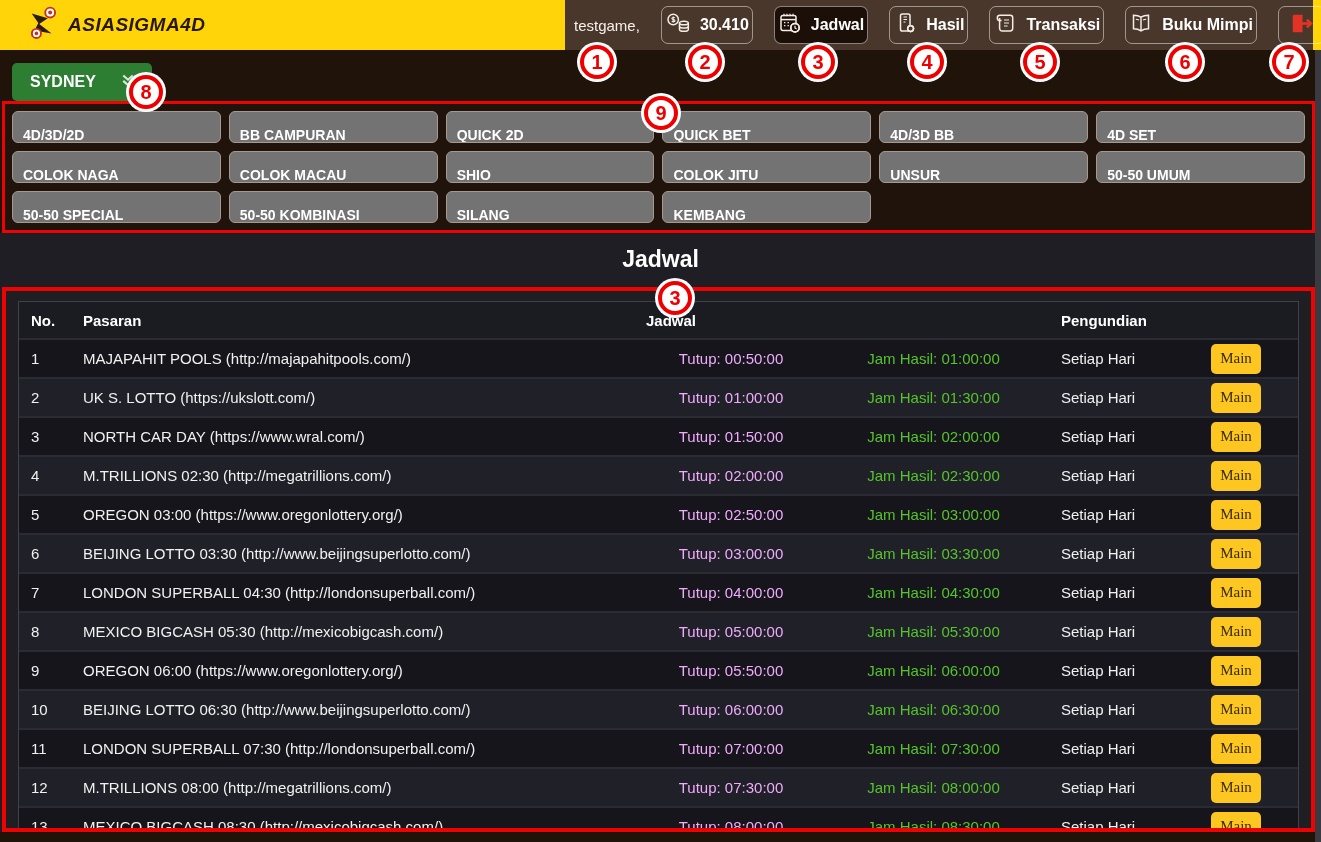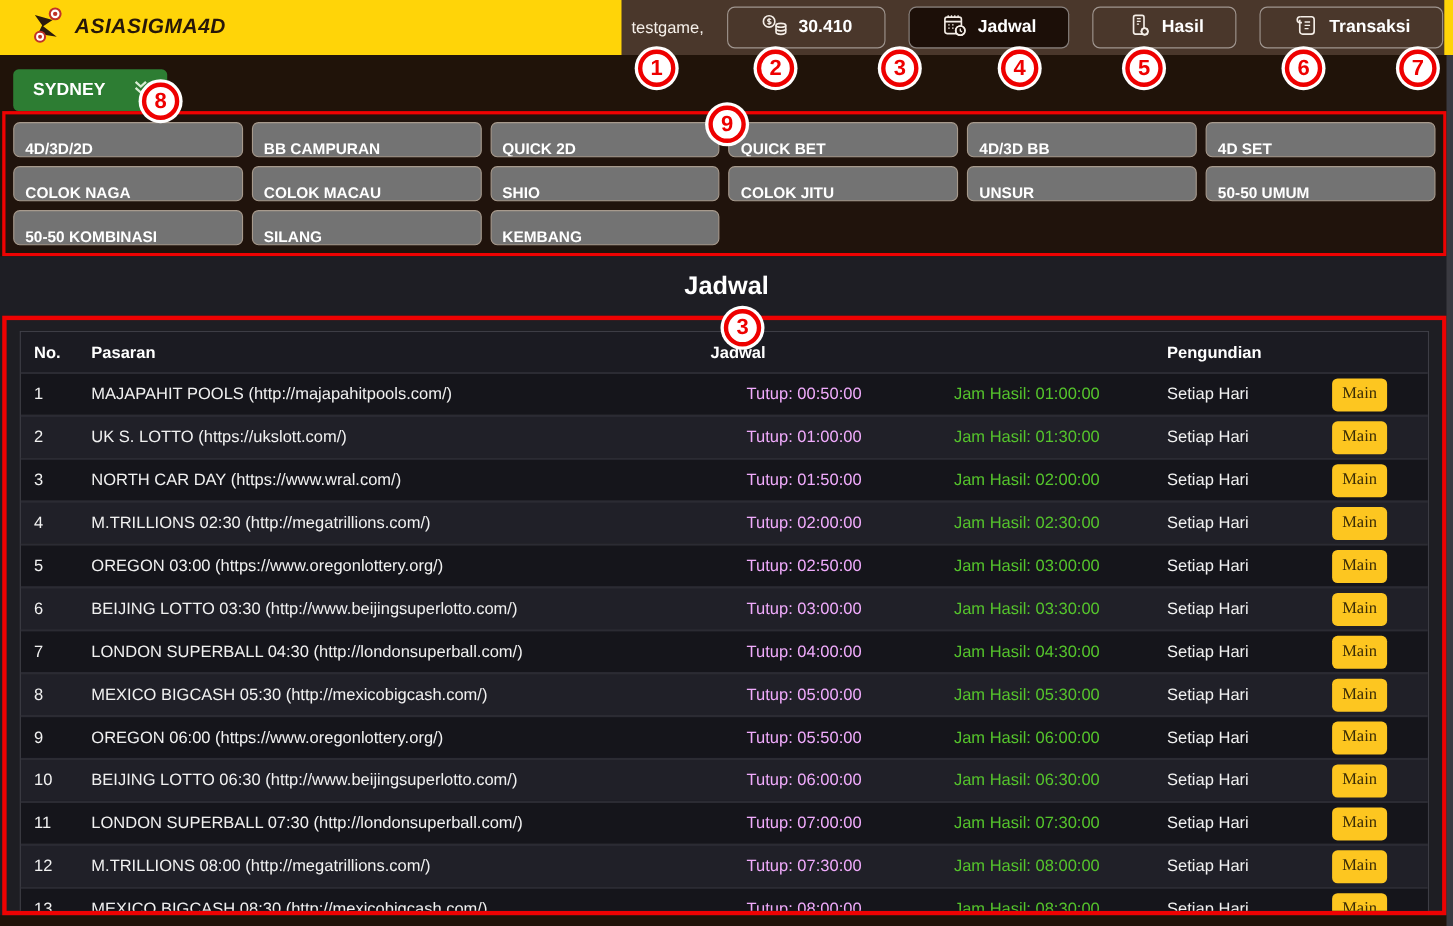--- a/index.html
+++ b/index.html
@@ -9,21 +9,21 @@
 
   
   .topbar { position: relative; height: 50px; background: #ffd408; }
   .logo-area { display: flex; align-items: center; gap: 6px; height: 50px; padding-left: 26px; }
   .logo-text { font-size: 19px; font-weight: 900; font-style: italic; color: #271709; letter-spacing: .5px; }
   .user-panel { position: absolute; left: 565px; top: 0; right: 8px; height: 50px;
     background: #4a372b; display: flex; align-items: center; gap: 21px; padding: 0 9px; }
   .username { color: #f6f0ea; font-size: 15px; white-space: nowrap; }
   .nav-btn { display: flex; align-items: center; gap: 9px; background: transparent;
     border: 1px solid rgba(255,255,255,.48); border-radius: 7px; color: #fff;
-    font-family: inherit; font-size: 16px; font-weight: 700; padding: 7px 29px; height: 38px;
+    font-family: inherit; font-size: 16px; font-weight: 700; padding: 7px 3px; height: 38px;
     cursor: pointer; white-space: nowrap; }
   .nav-btn.active { background: #1c0f08; }
   .nav-btn svg { flex: 0 0 auto; }
   .logout-btn { padding: 6px 10px; }
 
   
   .market-bar { height: 51px; padding: 13px 0 0 12px; }
   .market-btn { display: flex; align-items: center; gap: 26px; background: #2d7d33;
     border: none; border-radius: 5px; color: #fff; font-family: inherit; font-size: 16px;
     font-weight: 700; padding: 0 18px; height: 38px; min-width: 131px; cursor: pointer; }
@@ -182,20 +182,21 @@
       <button class="game-btn">QUICK 2D</button>
       <button class="game-btn">QUICK BET</button>
       <button class="game-btn">4D/3D BB</button>
       <button class="game-btn">4D SET</button>
       <button class="game-btn">COLOK NAGA</button>
       <button class="game-btn">COLOK MACAU</button>
       <button class="game-btn">SHIO</button>
       <button class="game-btn">COLOK JITU</button>
       <button class="game-btn">UNSUR</button>
       <button class="game-btn">50-50 UMUM</button>
+      <button class="game-btn">50-50 SPECIAL</button>
       <button class="game-btn">50-50 KOMBINASI</button>
       <button class="game-btn">SILANG</button>
       <button class="game-btn">KEMBANG</button>
     </div>
 
   <div class="bottom-zone">
     <h2 class="section-title">Jadwal</h2>
     <div class="table-box">
       <div class="sched-table">
         <div class="thead">

